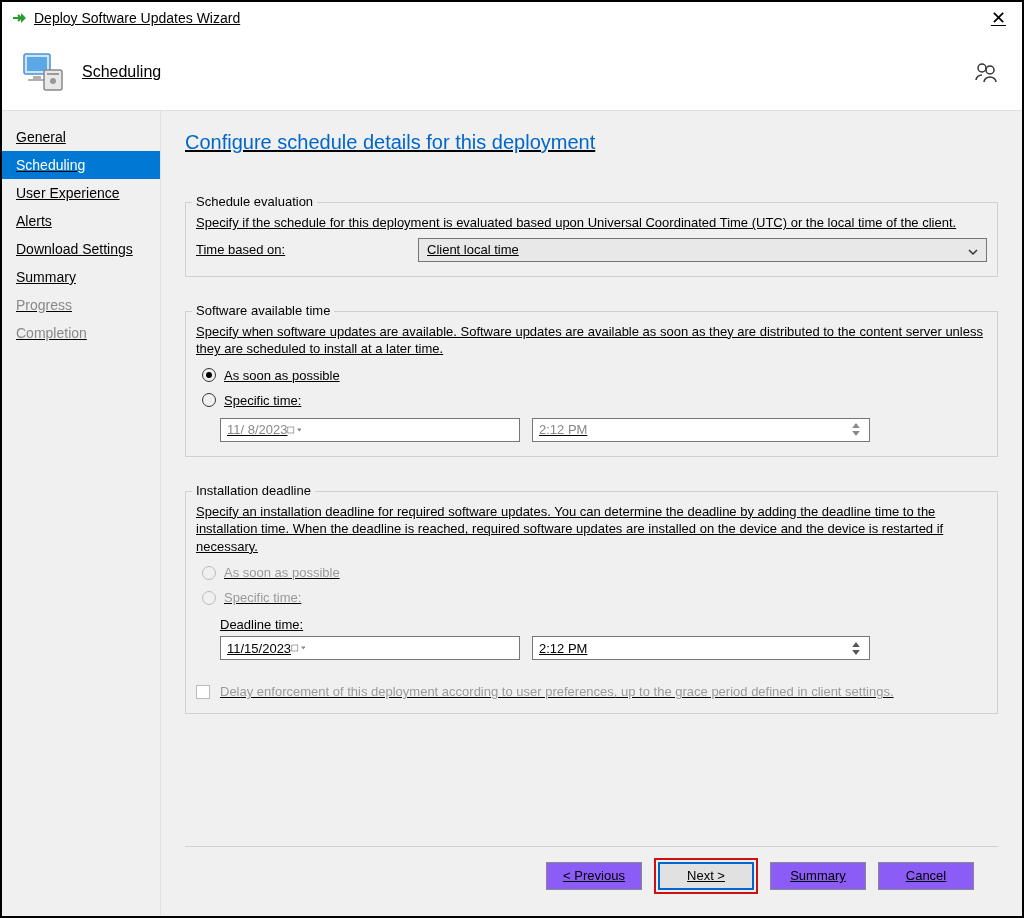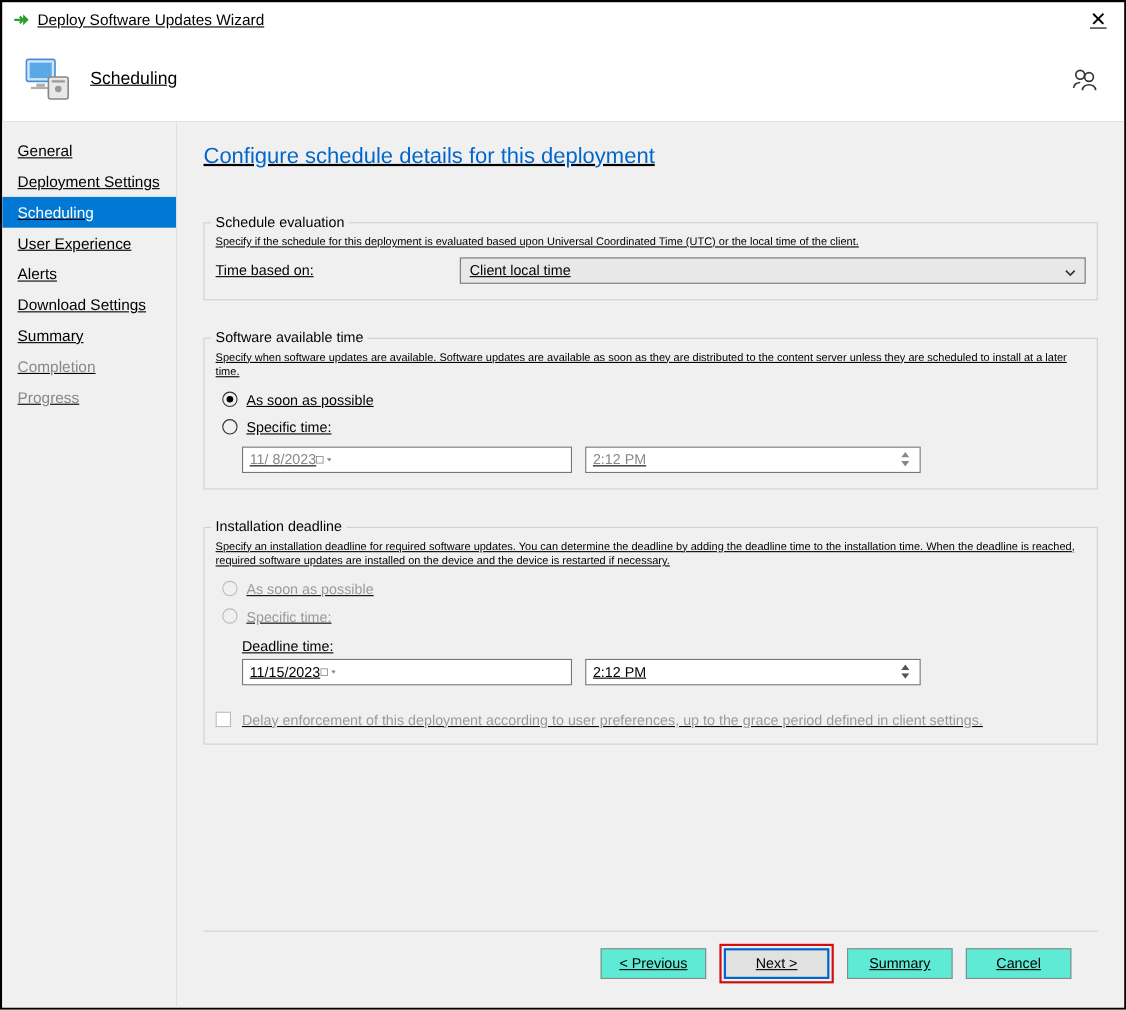--- a/index.html
+++ b/index.html
@@ -18,44 +18,44 @@
   .body { flex: 1; display: flex; border-top: 1px solid #e0e0e0; overflow: hidden; }
   .sidebar { width: 159px; background: #f0f0f0; border-right: 1px solid #e0e0e0; padding-top: 12px; }
   .sidebar .nav-item { padding: 6px 14px; font-size: 14px; color: #000; cursor: default; }
   .sidebar .nav-item.selected { background: #0078d4; color: #fff; }
   .sidebar .nav-item.disabled { color: #888; }
   .content { flex: 1; background: #f0f0f0; padding: 20px 24px 12px 24px; display: flex; flex-direction: column; overflow: hidden; gap: 20px;}
   .page-title { color: #0066cc; font-size: 20px; font-weight: 400; margin-bottom: 28px; }
   .groupbox { border: 1px solid #d0d0d0; padding: 4px 10px 14px 10px; margin-bottom: 14px; position: relative; }
   .groupbox .legend { position: relative; top: -13px; left: -4px; background: #f0f0f0; padding: 0 4px; font-size: 13px; display: inline-block; }
   .groupbox .inner { margin-top: -8px; }
-  .desc { font-size: 10px; color: #000; line-height: 1.35; margin-bottom: 6px; }
+  .desc { font-size: 13px; color: #000; line-height: 1.35; margin-bottom: 6px; }
   .row { display: flex; align-items: center; margin-top: 6px; }
   .row .label { width: 222px; font-size: 13px; }
   .dropdown { flex: 1; height: 24px; border: 1px solid #767676; background: #e8e8e8; display: flex; align-items: center; padding: 0 8px; justify-content: space-between; }
   .dropdown .chev { width: 10px; height: 10px; }
   .radio-row { display: flex; align-items: center; margin-top: 10px; margin-left: 6px; }
   .radio-row.disabled { color: #9a9a9a; }
   .radio-outer { width: 14px; height: 14px; border: 1px solid #333; border-radius: 50%; display: flex; align-items: center; justify-content: center; margin-right: 8px; }
   .radio-row.disabled .radio-outer { border-color: #bbb; }
   .radio-inner { width: 6px; height: 6px; border-radius: 50%; background: #000; }
   .datetime-row { display: flex; gap: 12px; margin-top: 10px; margin-left: 24px; }
   .date-input, .time-input { height: 24px; border: 1px solid #767676; background: #fff; display: flex; align-items: center; padding: 0 6px; font-size: 13px; color: #000; }
   .date-input.disabled, .time-input.disabled { color: #888; }
   .date-input { width: 300px; }
-  .time-input { width: 305px; justify-content: space-between; }
+  .time-input { width: 338px; justify-content: space-between; }
   .date-cal { width: 14px; display:flex; align-items:center; gap:2px;}
   .spinner { width: 14px; display: flex; flex-direction: column; }
   .spinner .up, .spinner .down { height: 8px; display:flex; align-items:center; justify-content:center;}
   .sub-label { margin-left: 24px; margin-top: 12px; font-size: 13px; }
   .checkbox-row { display: flex; align-items: center; margin-top: 24px; margin-left: 0; font-size: 13px; color: #9a9a9a; }
   .checkbox { width: 14px; height: 14px; border: 1px solid #bbb; margin-right: 10px; background: #fff; }
   .watermark { font-size: 27px; font-weight: 700; color: rgba(0,0,0,0.32); font-family: Arial, sans-serif; text-align: center; margin-top: 4px; }
   .button-bar { border-top: 1px solid #d0d0d0; height: 58px; display: flex; align-items: center; justify-content: flex-end; padding-right: 24px; gap: 12px; background:#f0f0f0;}
-  .btn { min-width: 96px; height: 28px; border: 1px solid #8a8a8a; background: #5eead4; display: flex; align-items: center; justify-content: center; font-size: 13px; padding: 0 14px; cursor: default; }
+  .btn { min-width: 96px; height: 28px; border: 1px solid #8a8a8a; background: #8b5cf6; display: flex; align-items: center; justify-content: center; font-size: 13px; padding: 0 14px; cursor: default; }
   .btn.primary-wrap { border: 2px solid #d01010; padding: 2px; min-width: auto; height: auto; background: transparent;}
   .btn.primary { border: 2px solid #0066cc; background: #e1e1e1; min-width: 96px; height: 28px;}
 </style>
 </head>
 <body>
 
 <div class="window">
 
   <div class="titlebar">
     <span class="arrow">
@@ -90,28 +90,27 @@
         <circle cx="16" cy="10" r="4"></circle>
           <path d="M10 22c0-3 3-5 6-5s6 2 6 5"></path>
       </svg>
     </span>
   </div>
 
   <div class="body">
 
     <div class="sidebar">
       <div class="nav-item">General</div>
-      <div class="nav-item">Deployment Settings</div>
       <div class="nav-item selected">Scheduling</div>
       <div class="nav-item">User Experience</div>
       <div class="nav-item">Alerts</div>
       <div class="nav-item">Download Settings</div>
       <div class="nav-item">Summary</div>
+      <div class="nav-item disabled">Progress</div>
       <div class="nav-item disabled">Completion</div>
-      <div class="nav-item disabled">Progress</div>
     </div>
 
     <div class="content">
       <div class="page-title">Configure schedule details for this deployment</div>
 
       <div class="groupbox">
         <span class="legend">Schedule evaluation</span>
         <div class="inner">
           <div class="desc">Specify if the schedule for this deployment is evaluated based upon Universal Coordinated Time (UTC) or the local time of the client.</div>
           <div class="row">

